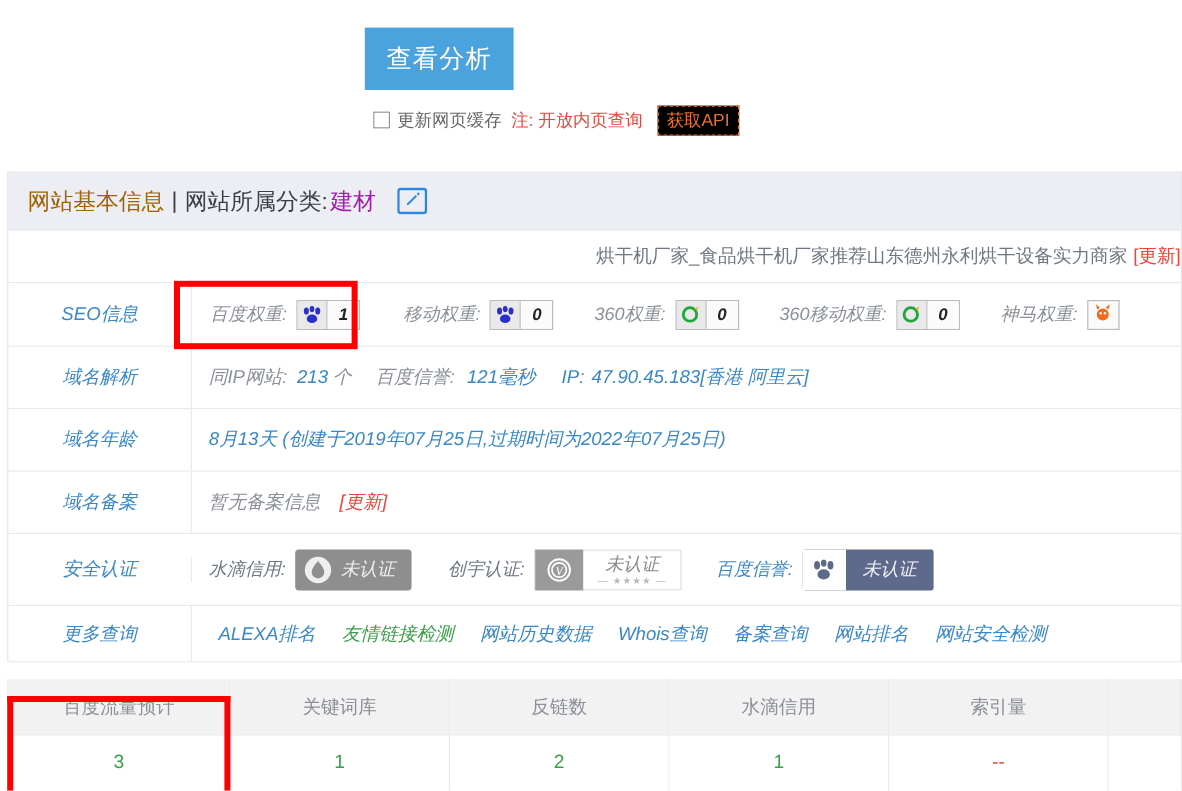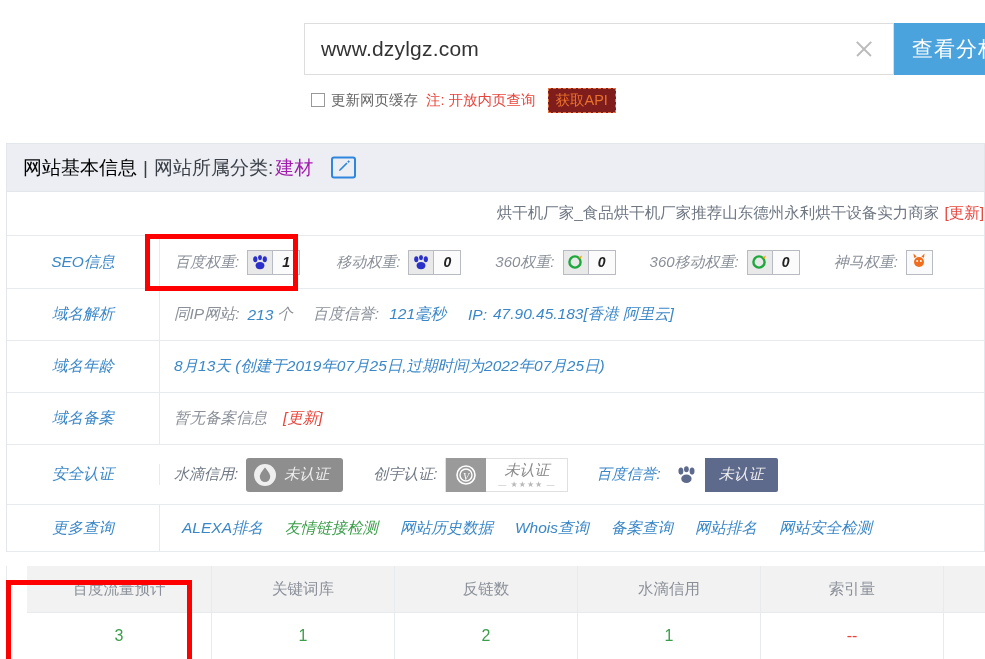--- a/index.html
+++ b/index.html
@@ -53,34 +53,34 @@
   }
   .cb {
     width: 14px; height: 14px; border: 1px solid #999; background:#fff;
     display: inline-block; margin-right: 6px; flex: 0 0 14px;
   }
   .opt-label { color: #666; margin-right: 8px; }
   .opt-note  { color: #E8453C; margin-right: 4px; }
   .opt-link  { color: #E8453C; margin-right: 12px; cursor: pointer; }
   .api-btn {
     border: 1px dashed #E8713C; color: #E8712B;
-    padding: 2px 7px; font-size: 14.5px; cursor: pointer; background: #7f1d1d; text-align: right;
+    padding: 2px 7px; font-size: 14.5px; cursor: pointer; background: #000000; text-align: right;
   }
 
   
   .card {
     position: absolute; left: 6px; top: 143px; width: 979px;
     border: 1px solid #e3e6ea; border-bottom: none; background: #fff;
   }
   .card-head {
     background: #eceef3; height: 48px;
     display: flex; align-items: center; padding-left: 16px;
     border-bottom: 1px solid #e3e6ea;
   }
-  .card-head .t1 { font-size: 19px; color: #000000; font-family: Liberation Serif, serif; }
+  .card-head .t1 { font-size: 19px; color: #a16207; font-family: Liberation Serif, serif; }
   .card-head .sep { font-size: 19px; color: #3a3f47; margin: 0 6px; }
   .card-head .t2 { font-size: 19px; color: #3a3f47; }
   .card-head .cat { font-size: 19px; color: #a21caf; margin-left: 2px; }
   .edit-icon {
     margin-left: 18px; width: 25px; height: 23px; cursor: pointer;
     display: inline-block;
   }
 
   .rowline { display: flex; border-bottom: 1px solid #e8ebee; min-height: 44px; font-style: italic; }
   .rowline:last-child { border-bottom: 1px solid #e8ebee; }
@@ -154,21 +154,20 @@
   .more-link { font-size: 15.5px; color: #3A87C8; margin-right: 22px;
                cursor: pointer; white-space: nowrap; }
   .more-link.green { color: #3C9E4B; }
 
   
   .stats {
     position: absolute; left: 6px; top: 566px; width: 979px;
     border: 1px solid #e8ebee; border-top: none;
     display: grid;
     grid-template-columns: 185px 183px 183px 183px 183px 60px;
-    padding-left: 20px;
   }
   .stats .hd {
     background: #f2f2f2; height: 47px; display:flex; align-items:center;
     justify-content:center; font-size: 15.5px; color: #8a8f98;
     border-right: 1px solid #e8ebee; border-bottom: 1px solid #e8ebee;
   }
   .stats .hd:last-child { border-right: none; }
   .stats .cl {
     background: #fff; height: 46px; display:flex; align-items:center;
     justify-content:center; font-size: 16px; color: #3C9E4B;
@@ -182,24 +181,20 @@
   #redbox-weight { left: 145px; top: 234px; width: 153px; height: 57px; }
   #redbox-traffic { left: 6px; top: 580px; width: 186px; height: 79px;
                     border-bottom: none; }
 </style>
 </head>
 <body>
 
 <div class="page">
 
   <div class="search-row">
-    <div class="search-box">
-      <div class="search-value">www.dzylgz.com</div>
-      <span class="clear-icon"></span>
-    </div>
     <button class="analyze-btn">查看分析</button>
   </div>
 
   <div class="opts-row">
     <span class="cb"></span>
     <span class="opt-label">更新网页缓存</span>
     <span class="opt-note">注:</span>
     <span class="opt-link">开放内页查询</span>
     <span class="api-btn">获取API</span>
   </div>

